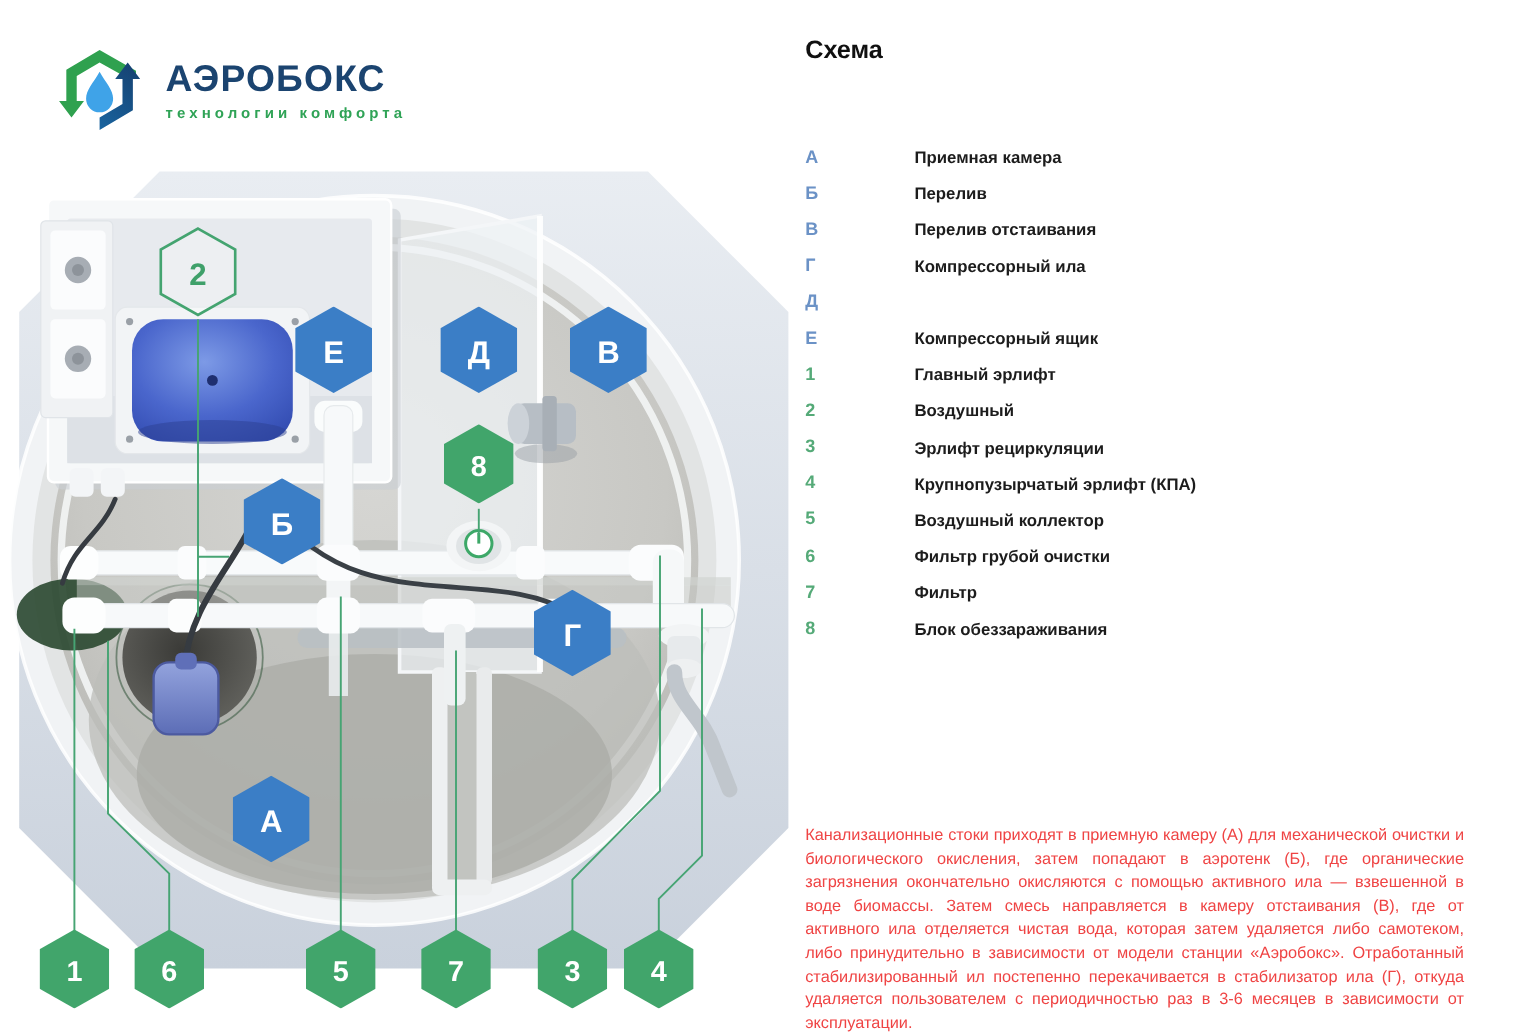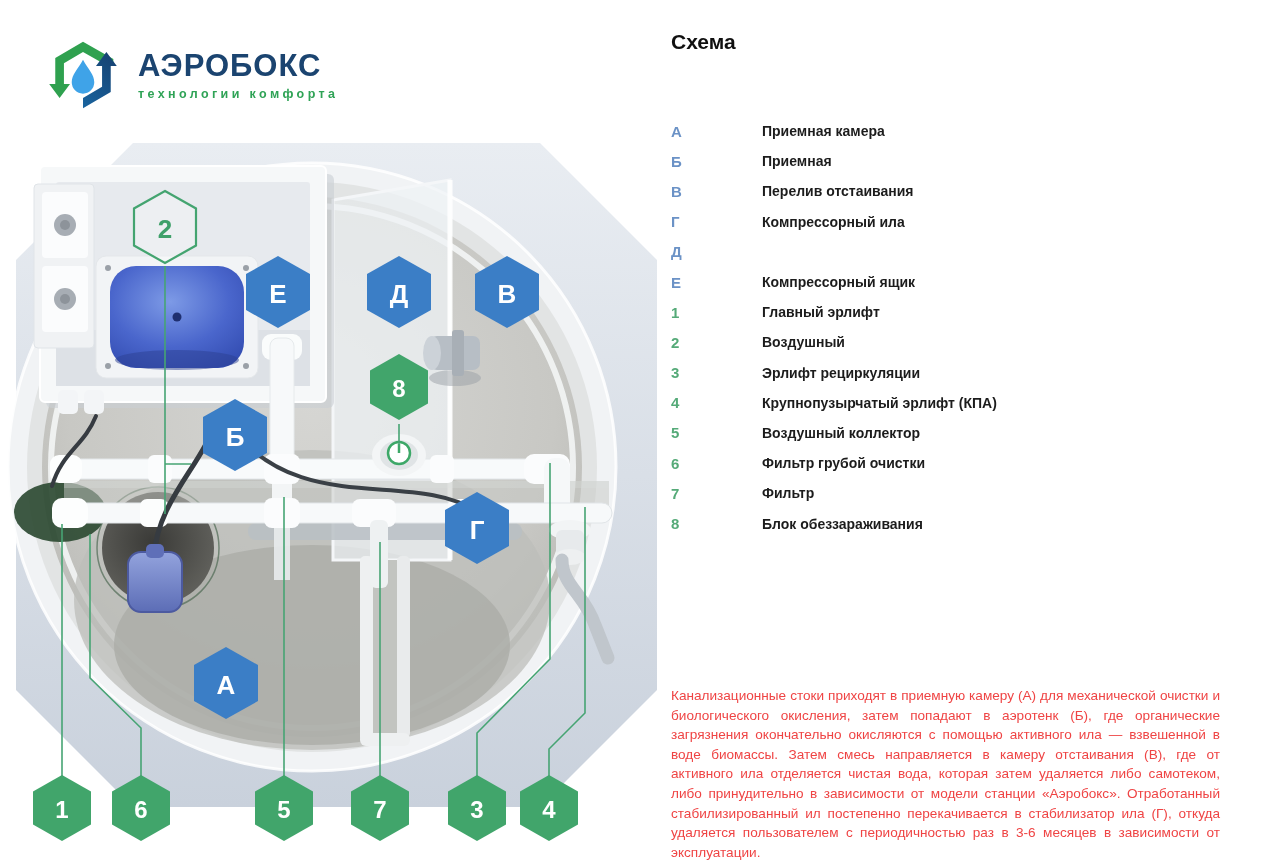--- a/index.html
+++ b/index.html
@@ -285,21 +285,21 @@
   <div class="panel">
     <h2 class="panel-title">Схема</h2>
 
     <div class="legend">
       <div class="legend-row">
         <span class="legend-key blue">А</span>
         <span class="legend-label">Приемная камера</span>
       </div>
       <div class="legend-row">
         <span class="legend-key blue">Б</span>
-        <span class="legend-label">Приемная</span>
+        <span class="legend-label">Перелив</span>
       </div>
       <div class="legend-row">
         <span class="legend-key blue">В</span>
         <span class="legend-label">Перелив отстаивания</span>
       </div>
       <div class="legend-row">
         <span class="legend-key blue">Г</span>
         <span class="legend-label">Компрессорный ила</span>
       </div>
       <div class="legend-row">

